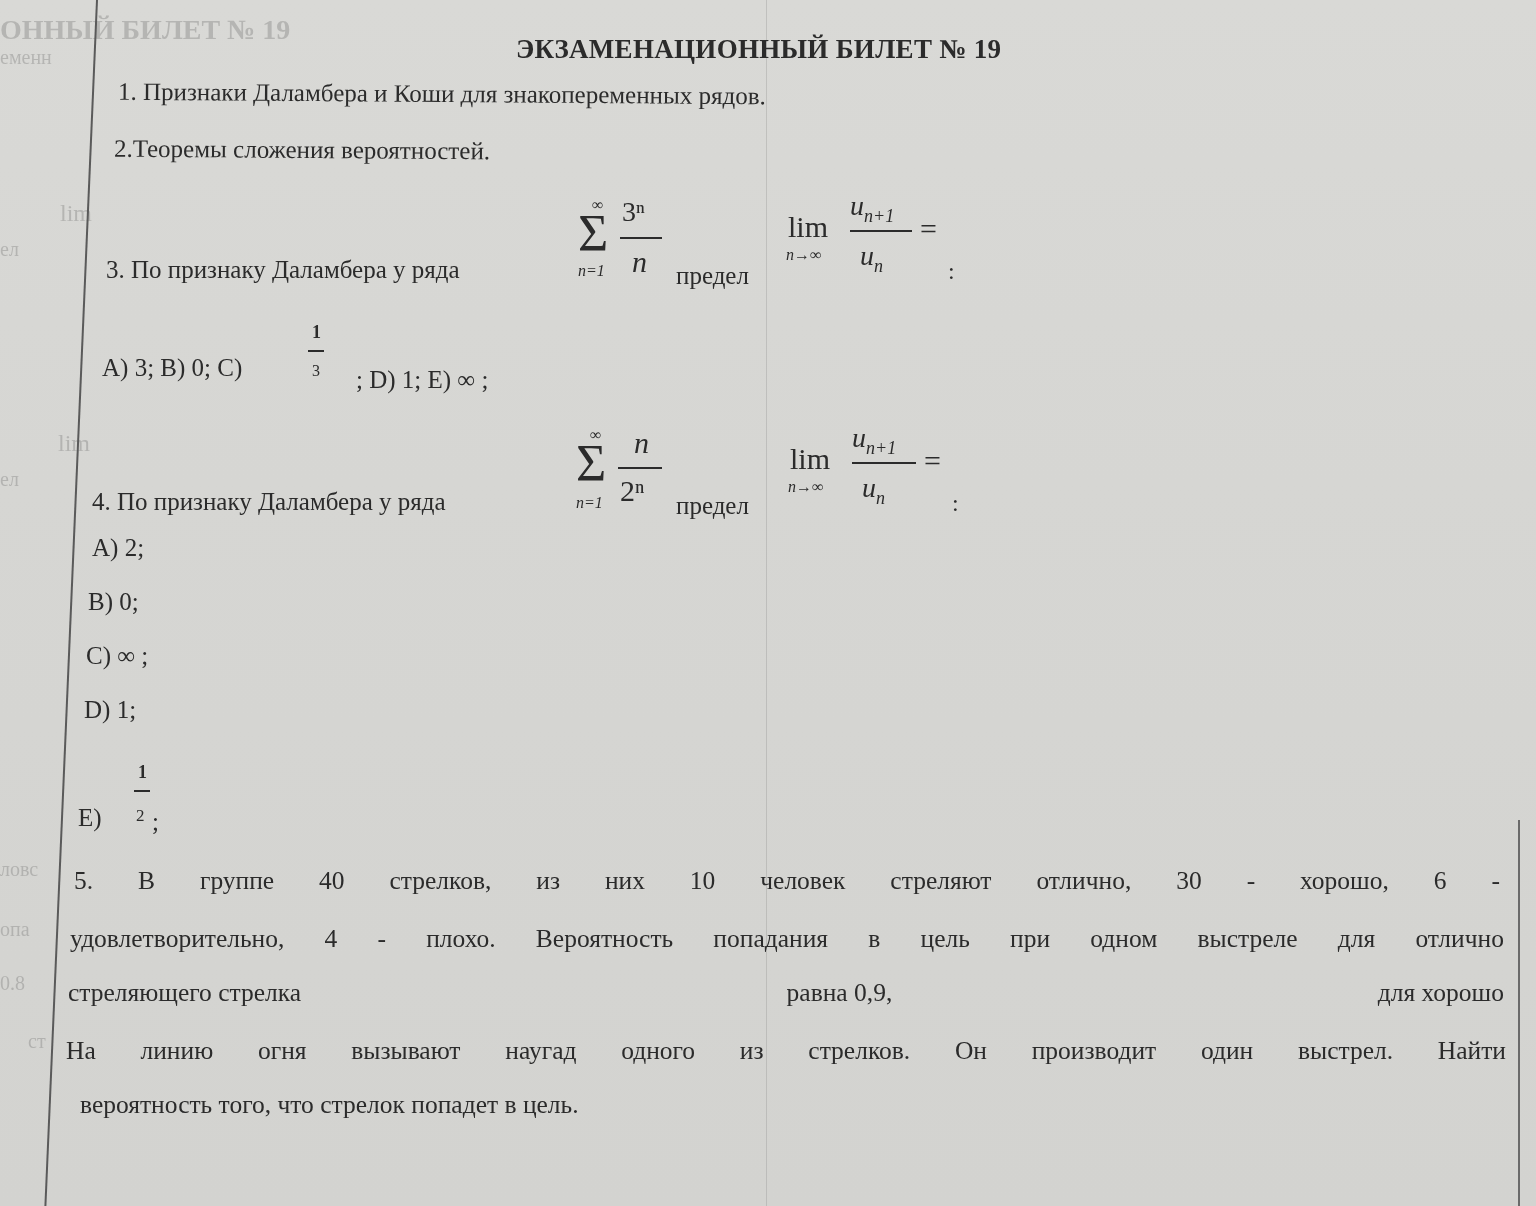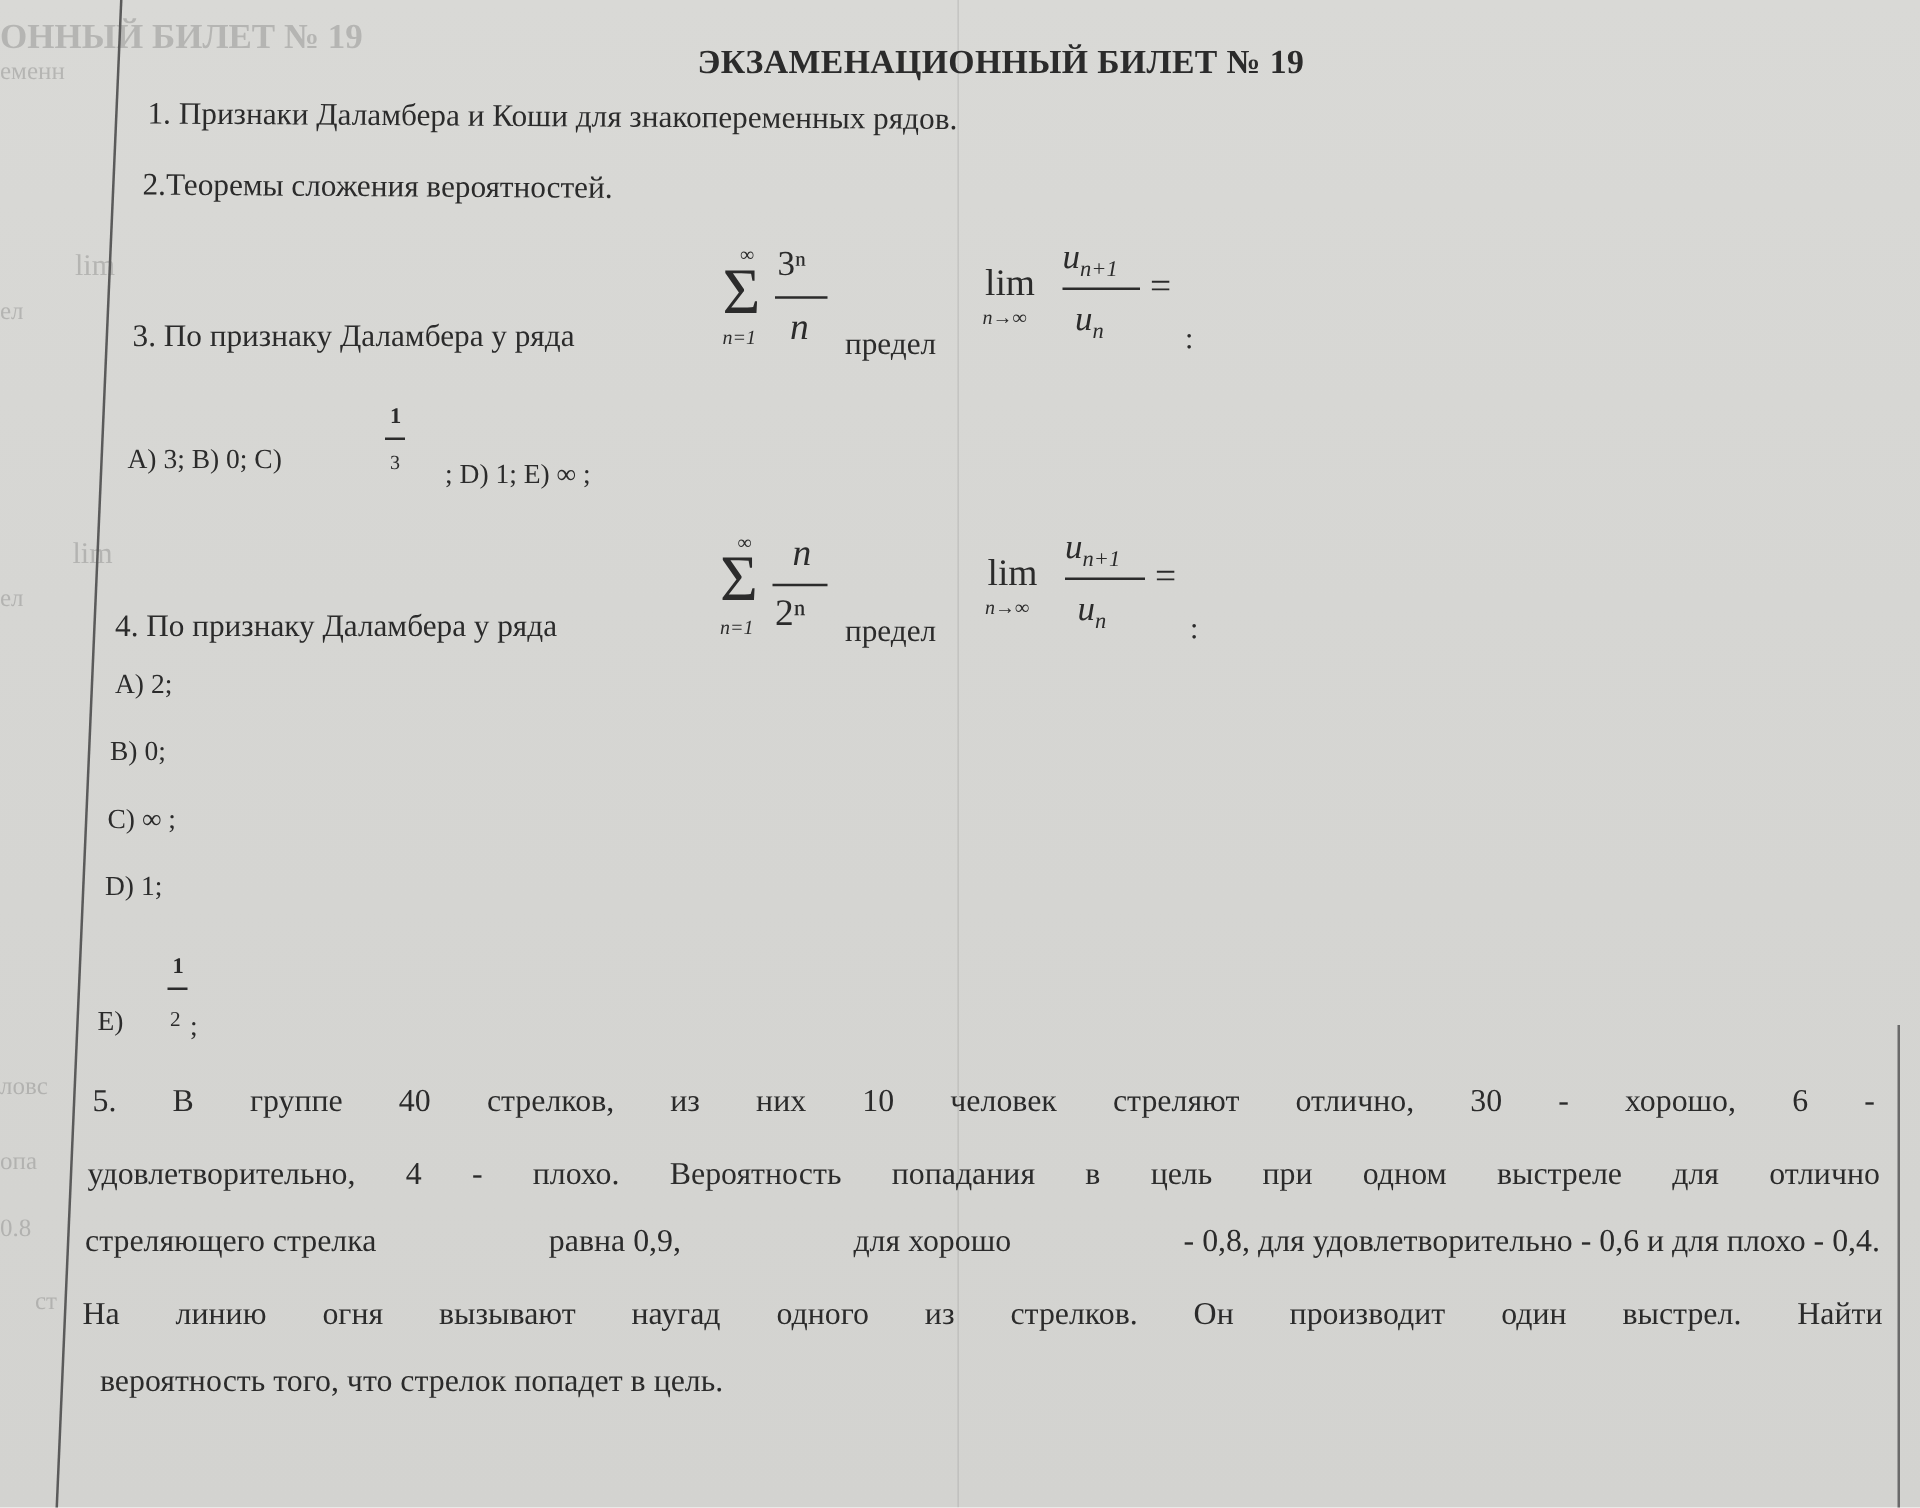--- a/index.html
+++ b/index.html
@@ -20,21 +20,21 @@
   .fold {
     position: absolute; left: 766px; top: 0; width: 1px; height: 1206px;
     background: rgba(120,120,120,0.25);
   }
   .ghost {
     position: absolute; color: rgba(90,90,90,0.28); font-size: 26px; white-space: nowrap;
   }
   .abs { position: absolute; white-space: nowrap; }
   .title { font-weight: bold; font-size: 27px; letter-spacing: 0.3px; }
   .q { font-size: 25px; }
-  .opt { font-size: 22px; }
+  .opt { font-size: 25px; }
   .p5 { font-size: 25.5px; }
   .sigma { font-size: 52px; line-height: 1; }
   .small { font-size: 16px; font-style: italic; }
   .frac-line { position: absolute; height: 1.5px; background: #2b2b2b; }
   .it { font-style: italic; }
   .row5 { position: absolute; left: 72px; width: 1432px; display: flex; justify-content: space-between; white-space: nowrap; }
 </style>
 </head>
 <body>
 
@@ -46,21 +46,21 @@
 <div class="ghost" style="left:0;top:46px;font-size:20px;">еменн</div>
 <div class="ghost" style="left:60px;top:200px;font-size:24px;">lim</div>
 <div class="ghost" style="left:0;top:238px;font-size:20px;">ел</div>
 <div class="ghost" style="left:58px;top:430px;font-size:24px;">lim</div>
 <div class="ghost" style="left:0;top:468px;font-size:20px;">ел</div>
 <div class="ghost" style="left:0;top:858px;font-size:20px;">ловс</div>
 <div class="ghost" style="left:0;top:918px;font-size:20px;">опа</div>
 <div class="ghost" style="left:0;top:972px;font-size:20px;">0.8</div>
 <div class="ghost" style="left:28px;top:1030px;font-size:20px;">ст</div>
 
-<div class="abs title" style="left:516px;top:34px;margin-left:42px;">ЭКЗАМЕНАЦИОННЫЙ БИЛЕТ № 19</div>
+<div class="abs title" style="left:516px;top:34px;">ЭКЗАМЕНАЦИОННЫЙ БИЛЕТ № 19</div>
 
 <div class="abs q" style="left:118px;top:80px;transform:rotate(0.4deg);">
   <span>1.</span>
   <span>Признаки Даламбера и Коши для знакопеременных рядов.</span>
 </div>
 <div class="abs q" style="left:114px;top:136px;transform:rotate(0.4deg);">
   <span>2.</span><span>Теоремы сложения вероятностей.</span>
 </div>
 
 <div class="abs q" style="left:106px;top:256px;">3. По признаку Даламбера у ряда</div>
@@ -154,21 +154,20 @@
     <span>при</span>
     <span>одном</span>
     <span>выстреле</span>
     <span>для</span>
     <span>отлично</span>
   </div>
   <div class="row5 p5" style="top:978px;left:68px;width:1436px;">
     <span>стреляющего стрелка</span>
     <span>равна 0,9,</span>
     <span>для хорошо</span>
-    <span>- 0,8, для удовлетворительно - 0,6 и для плохо - 0,4.</span>
   </div>
   <div class="row5 p5" style="top:1036px;left:66px;width:1440px;">
     <span>На</span>
     <span>линию</span>
     <span>огня</span>
     <span>вызывают</span>
     <span>наугад</span>
     <span>одного</span>
     <span>из</span>
     <span>стрелков.</span>

